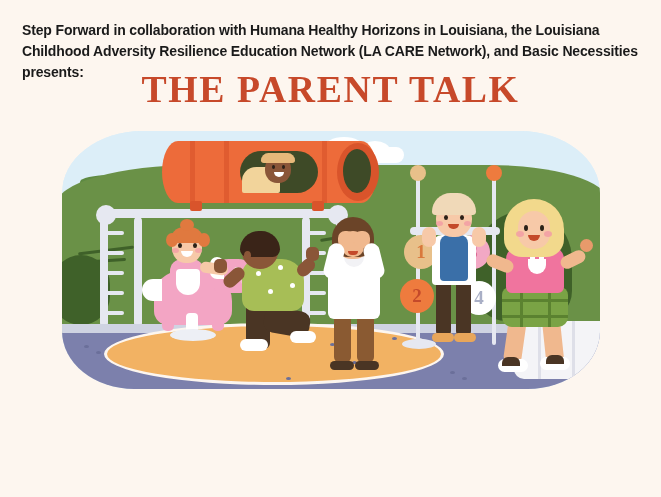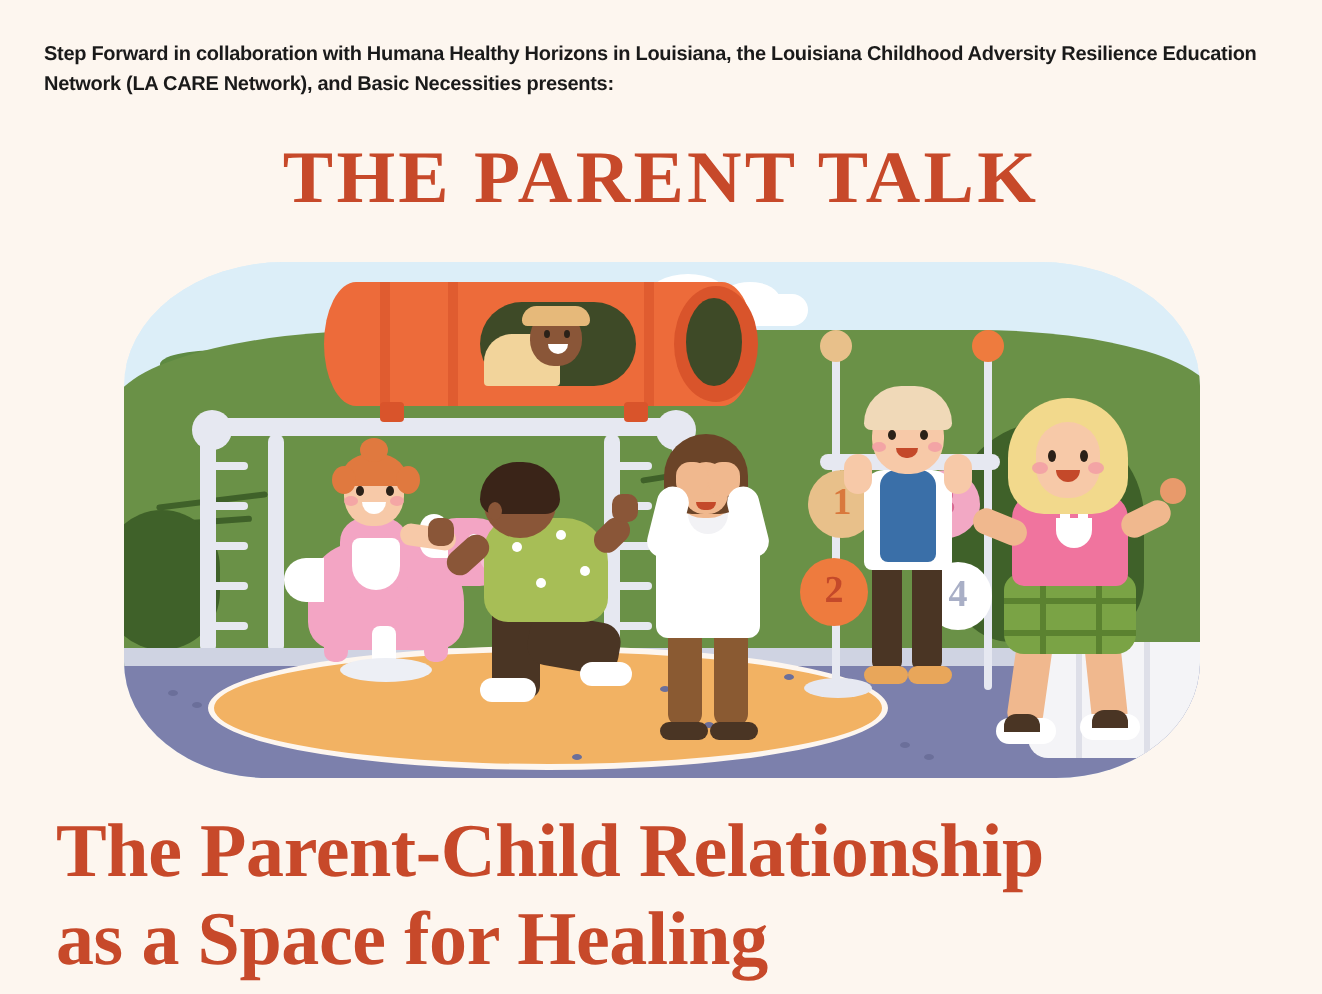--- a/index.html
+++ b/index.html
@@ -19,21 +19,21 @@
     inset: 0;
     background: #FDF6EF;
   }
 
   
   .intro {
     position: absolute;
     left: 22px;
     top: 20px;
     width: 618px;
-    font-size: 10px;
+    font-size: 14px;
     font-weight: bold;
     line-height: 1.5;
     color: #1A1A1A;
     letter-spacing: -0.15px;
   }
   .main-title {
     position: absolute;
     left: 0;
     top: 68px;
     width: 661px;
@@ -430,18 +430,14 @@
         <div class="pc circ" style="left:454px;top:100px;width:8px;height:6px;background:#F29DA4;opacity:.85;"></div>
         <div class="pc circ" style="left:482px;top:100px;width:8px;height:6px;background:#F29DA4;opacity:.85;"></div>
         <div class="pc" style="left:424px;top:126px;width:28px;height:13px;background:#F0B88E;border-radius:7px;transform:rotate(22deg);"></div>
         <div class="pc" style="left:498px;top:122px;width:26px;height:13px;background:#F0B88E;border-radius:7px;transform:rotate(-26deg);"></div>
         <div class="pc circ" style="left:518px;top:108px;width:13px;height:13px;background:#E89A6B;"></div>
       </div>
 
     </div>
   </div>
 
-  <div class="headline">
-    <div>The Parent-Child Relationship</div>
-    <div>as a Space for Healing</div>
-  </div>
 
 </div>
 
 </body></html>

